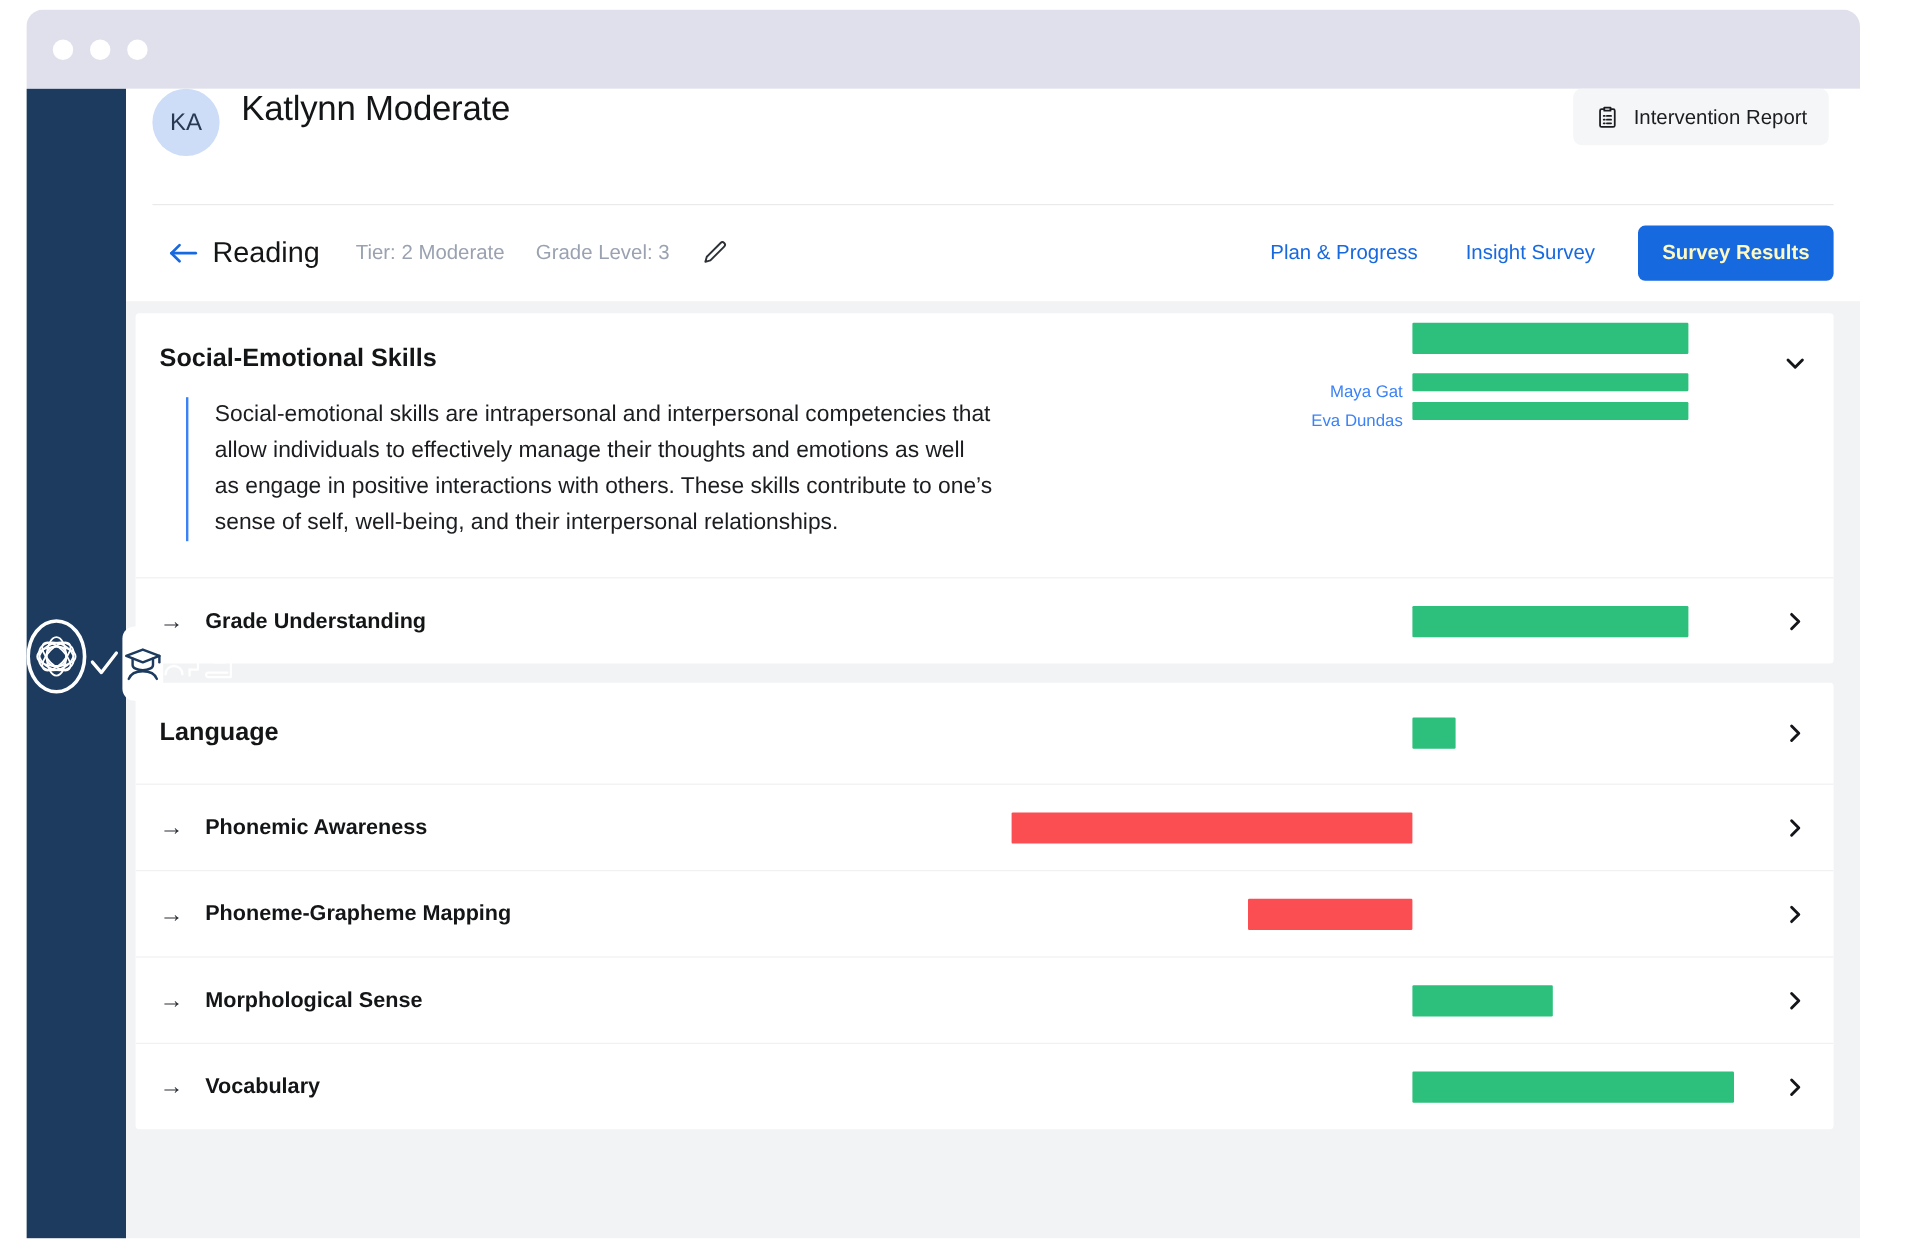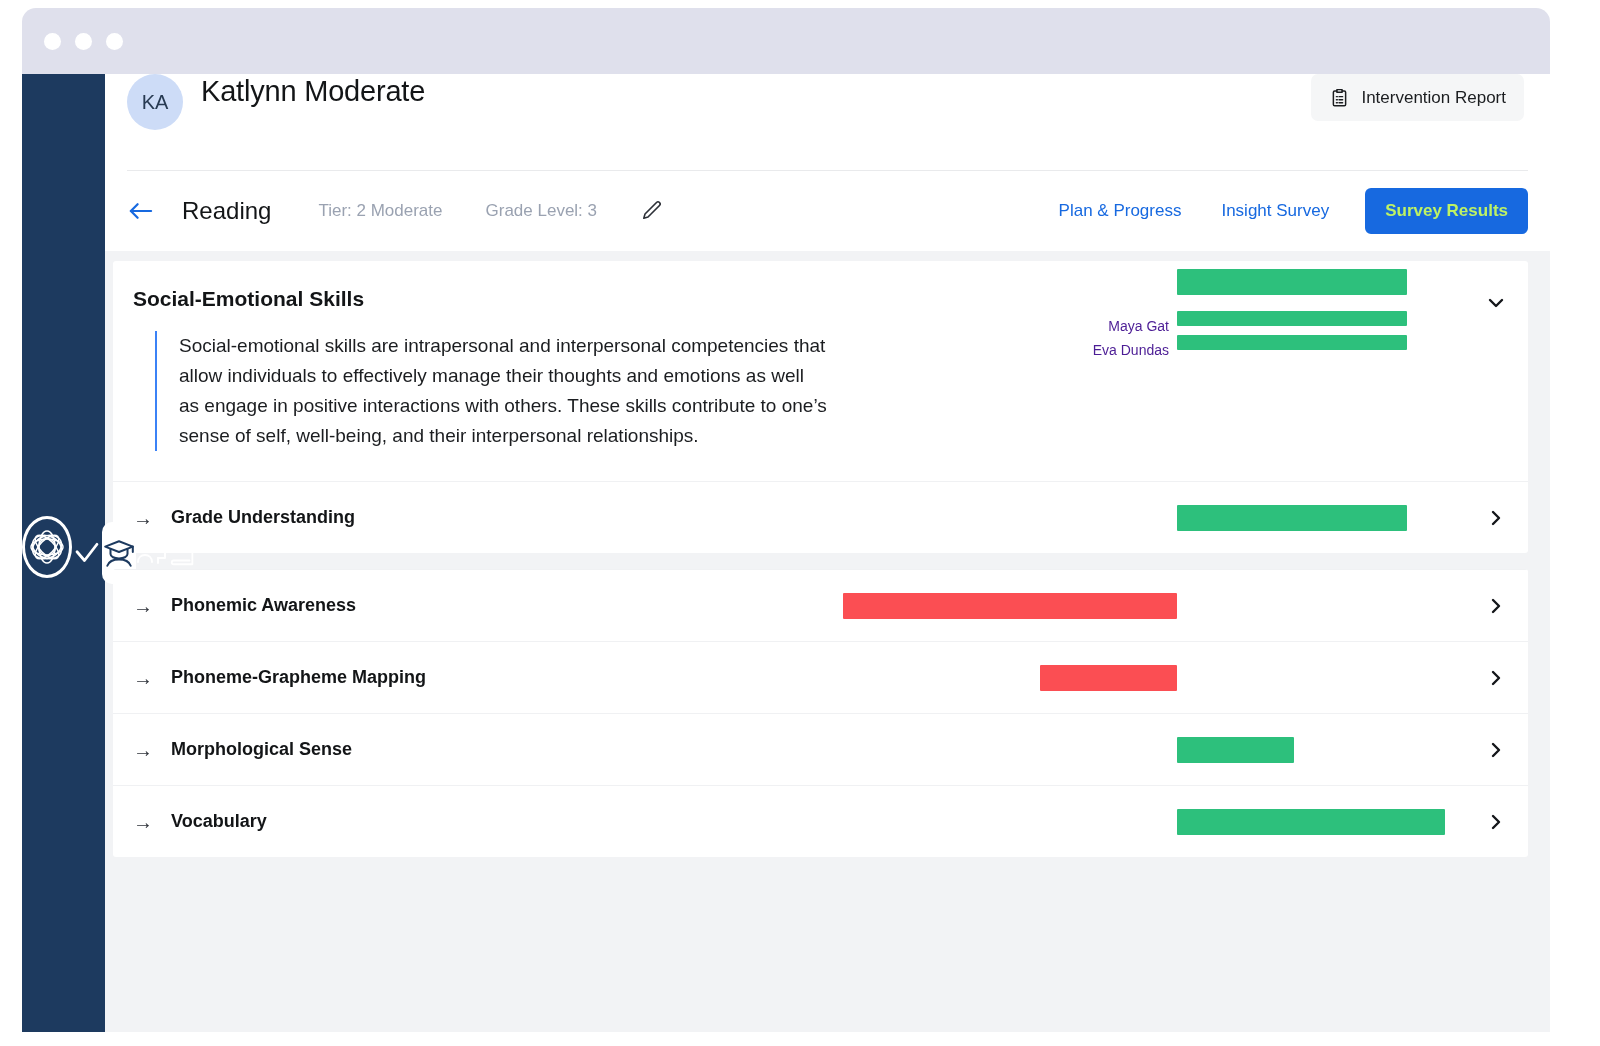--- a/index.html
+++ b/index.html
@@ -167,21 +167,22 @@
     background: #e9eaec;
     margin: 0 22px;
   }
 
   .subnav {
     height: 80px;
     display: flex;
     align-items: center;
     padding: 0 22px;
     box-sizing: border-box;
-    gap: 17px;
+    gap: 0;
+    margin-left: 12px;
   }
   .back-arrow {
     color: #1769e0;
     margin-right: 11px;
     display: flex;
     align-items: center;
     cursor: pointer;
   }
   .subject-title {
     font-size: 24px;
@@ -208,21 +209,21 @@
   }
   .tab-link {
     font-size: 17px;
     color: #1769e0;
     padding: 0 20px;
     cursor: pointer;
     white-space: nowrap;
   }
   .tab-active {
     background: #1769e0;
-    color: #bef264;
+    color: #fef9c3;
     font-weight: bold;
     font-size: 17px;
     border-radius: 6px;
     height: 46px;
     display: flex;
     align-items: center;
     padding: 0 20px;
     margin-left: 16px;
     cursor: pointer;
     white-space: nowrap;
@@ -305,21 +306,21 @@
     pointer-events: none;
   }
   .bar {
     position: absolute;
     height: 26px;
     border-radius: 1px;
   }
   .bar-label {
     position: absolute;
     font-size: 14px;
-    color: #4c1d95;
+    color: #3b82f6;
     text-align: right;
     line-height: 18px;
     height: 18px;
   }
 
   .chev {
     position: absolute;
     right: 22px;
     top: 50%;
     transform: translateY(-50%);
@@ -479,20 +480,33 @@
             <span class="chev">
               <svg width="20" height="20" viewBox="0 0 20 20" fill="none" stroke="currentColor" stroke-width="2.4" stroke-linecap="round" stroke-linejoin="round">
                 <polyline points="7,4 13,10 7,16"></polyline>
               </svg>
             </span>
           </div>
         </div>
 
         <div class="card">
 
+          <div class="row first" style="min-height:84px;">
+            <div class="row-label-wrap">
+              <span class="section-title">Language</span>
+            </div>
+            <div class="bars">
+              <div class="bar" style="left: 1064px; width: 36px; top: 50%; transform: translateY(-50%); background: rgb(45, 192, 124);"></div>
+            </div>
+            <span class="chev">
+              <svg width="20" height="20" viewBox="0 0 20 20" fill="none" stroke="currentColor" stroke-width="2.4" stroke-linecap="round" stroke-linejoin="round">
+                <polyline points="7,4 13,10 7,16"></polyline>
+              </svg>
+            </span>
+          </div>
 
           <div class="row">
             <div class="row-label-wrap">
               <span class="arrow-glyph">→</span>
               <span class="row-title">Phonemic Awareness</span>
             </div>
             <div class="bars">
               <div class="bar neg" style="left: 730px; width: 334px; top: 50%; transform: translateY(-50%); background: rgb(251, 78, 83);"></div>
             </div>
             <span class="chev">

